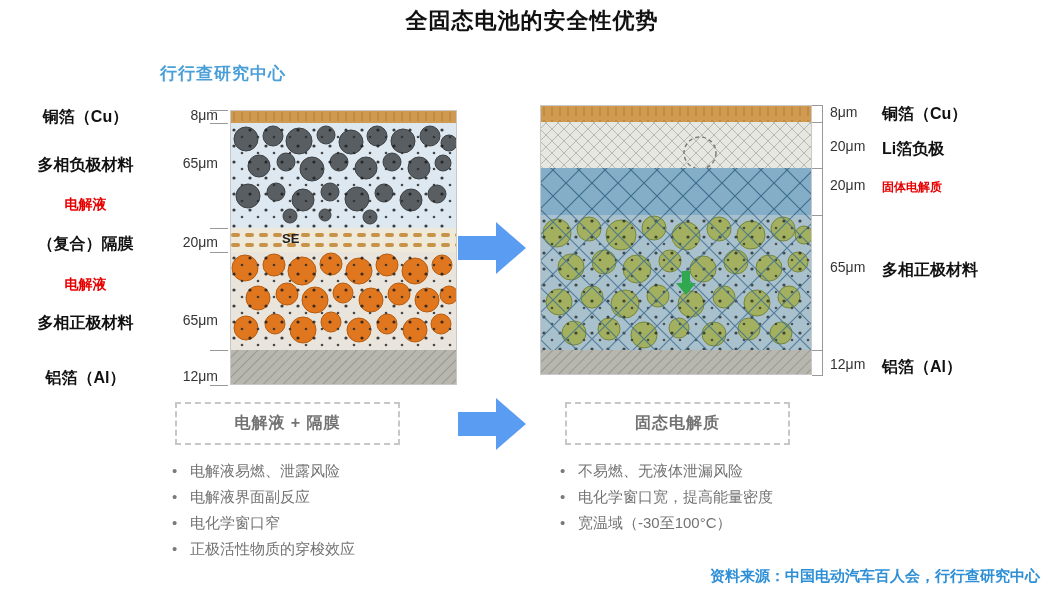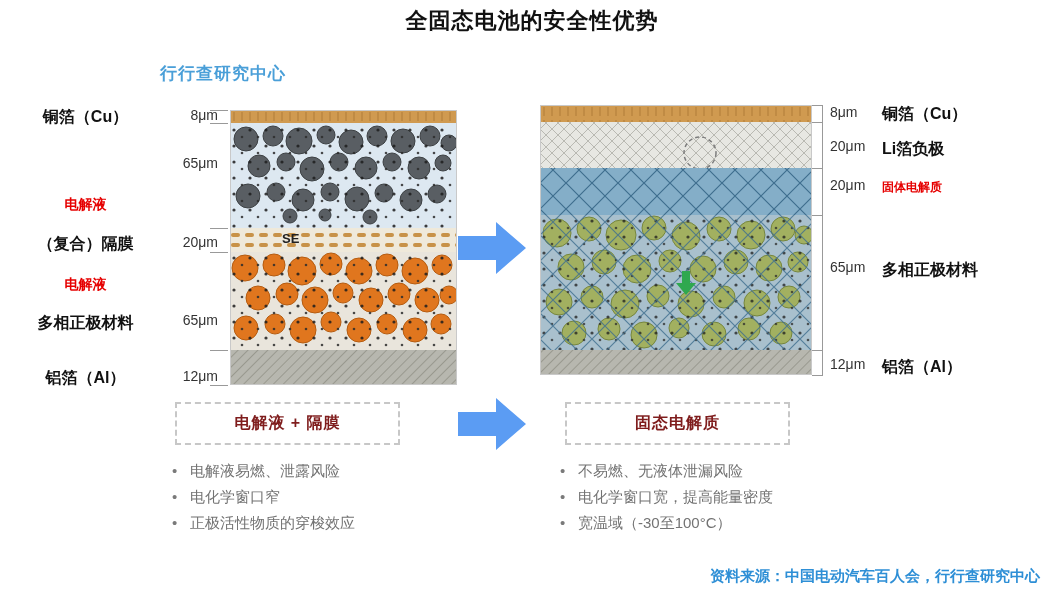--- a/index.html
+++ b/index.html
@@ -28,40 +28,41 @@
   .tick-l { left:210px; width:18px; }
   .tick-r { left:812px; width:11px; }
   .vline-r { position:absolute; left:822px; top:105px; width:1px; height:271px; background:#999; }
 
   .battery { position:absolute; }
 
   .arrow { position:absolute; width:68px; height:52px; }
 
   .dash-box { position:absolute; width:225px; height:43px; border:2px dashed #c7c7c7;
               display:flex; align-items:center; justify-content:center;
-              font-size:16px; font-weight:bold; color:#7f1d1d; letter-spacing:1px; background:#fff; }
+              font-size:16px; font-weight:bold; color:#737373; letter-spacing:1px; background:#fff; }
 
   .bullets { position:absolute; list-style:none; }
   .bullets li { position:relative; padding-left:18px; font-size:15px; color:#737373;
                 line-height:26px; white-space:nowrap; }
   .bullets li::before { content:"•"; position:absolute; left:0; top:0; color:#7a7a7a; }
 
   .source { position:absolute; right:24px; top:567px; font-size:15px; font-weight:bold;
             color:#2e8fd6; white-space:nowrap; }
 </style>
 </head>
 <body>
 
 <div class="canvas">
 
   <div class="title">全固态电池的安全性优势</div>
 
   <div class="col-heading" style="left:160px; top:62px;">行行查研究中心</div>
 
   <div class="layer-label" style="top:107px;">铜箔（Cu）</div>
+  <div class="layer-label" style="top:155px;">多相负极材料</div>
   <div class="layer-label red" style="top:196px;">电解液</div>
   <div class="layer-label" style="top:234px;">（复合）隔膜</div>
   <div class="layer-label red" style="top:276px;">电解液</div>
   <div class="layer-label" style="top:313px;">多相正极材料</div>
   <div class="layer-label" style="top:368px;">铝箔（Al）</div>
 
   <div class="thick-l" style="top:107px;">8μm</div>
   <div class="thick-l" style="top:155px;">65μm</div>
   <div class="thick-l" style="top:234px;">20μm</div>
   <div class="thick-l" style="top:312px;">65μm</div>
@@ -256,20 +257,21 @@
 
   <div class="dash-box" style="left:175px; top:402px;">
     <span>电解液 + 隔膜</span>
   </div>
   <div class="dash-box" style="left:565px; top:402px;">
     <span>固态电解质</span>
   </div>
 
   <ul class="bullets" style="left:172px; top:458px;">
     <li><span>电解液易燃、泄露风险</span></li>
+    <li><span>电解液界面副反应</span></li>
     <li><span>电化学窗口窄</span></li>
     <li><span>正极活性物质的穿梭效应</span></li>
   </ul>
   <ul class="bullets" style="left:560px; top:458px;">
     <li><span>不易燃、无液体泄漏风险</span></li>
     <li><span>电化学窗口宽，提高能量密度</span></li>
     <li><span>宽温域（-30至100°C）</span></li>
   </ul>
 
   <div class="source">资料来源：中国电动汽车百人会，行行查研究中心</div>

